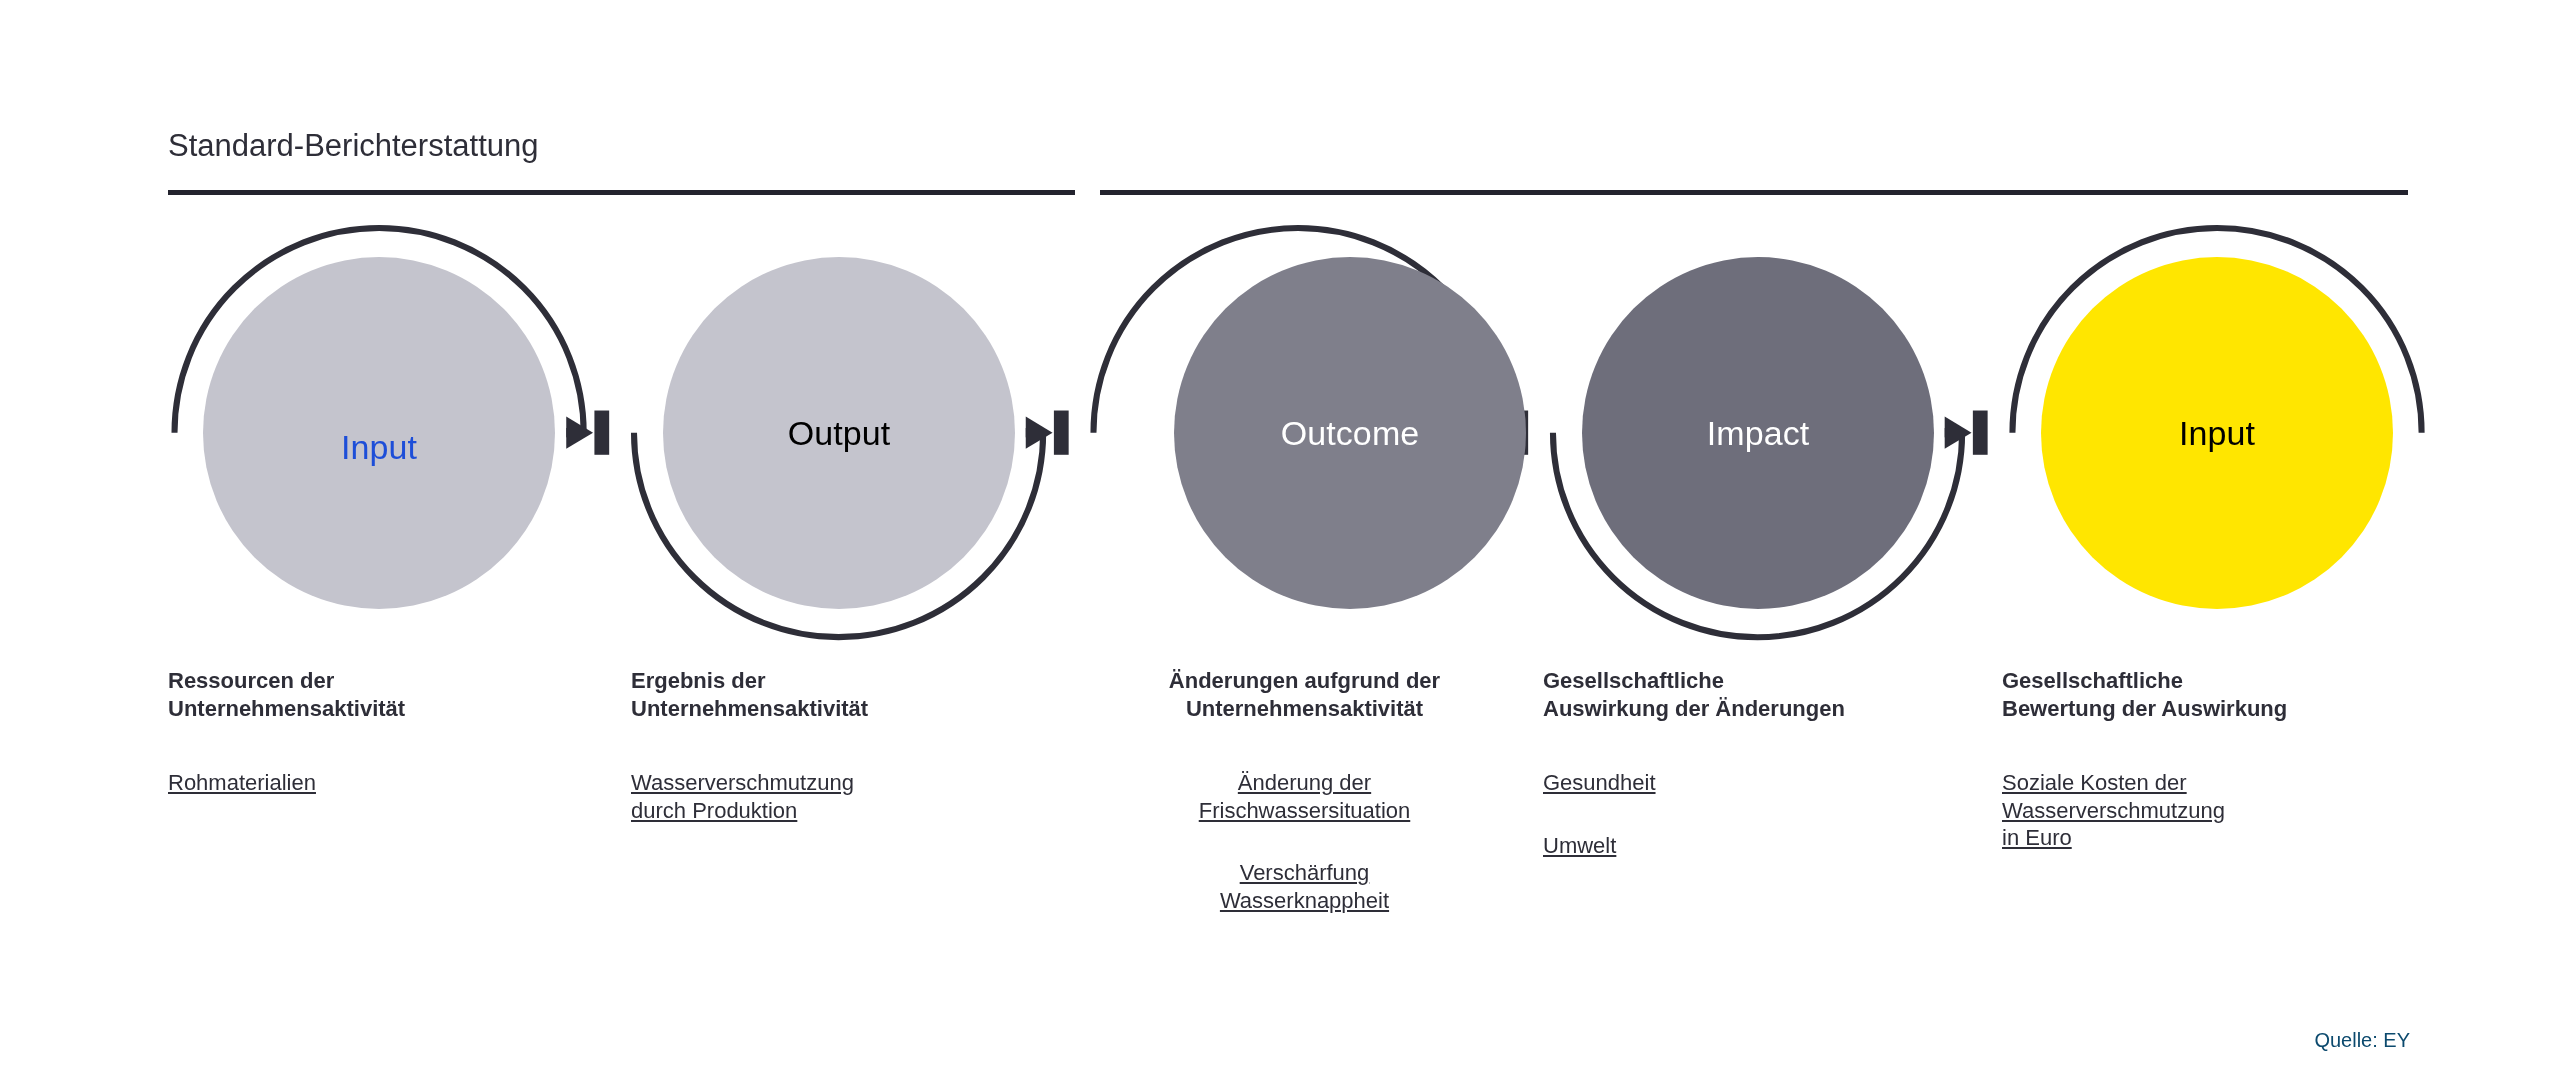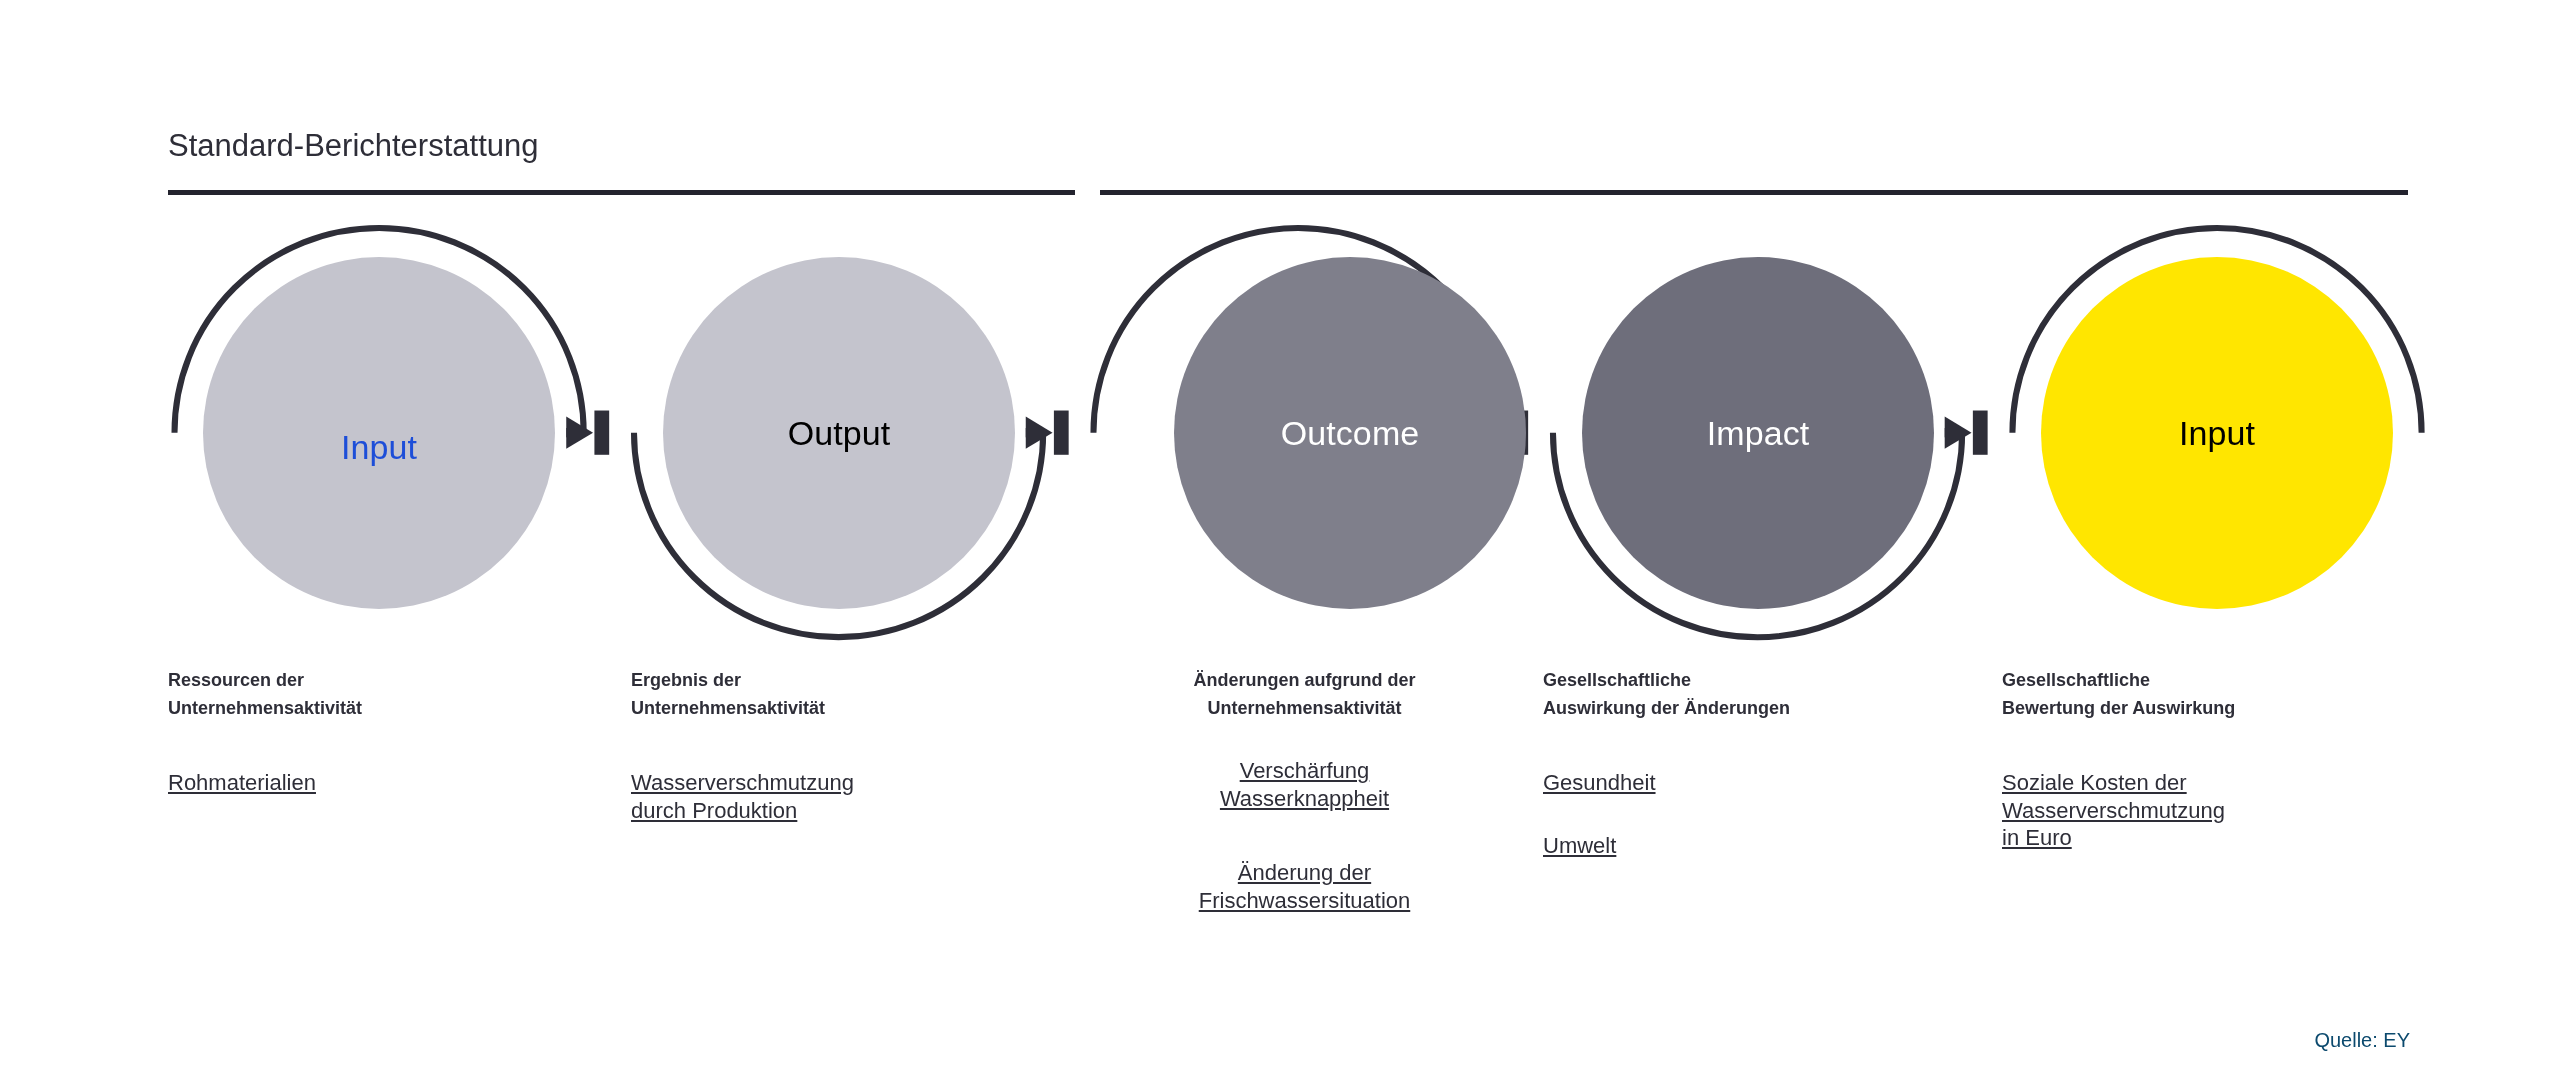--- a/index.html
+++ b/index.html
@@ -68,21 +68,21 @@
     letter-spacing: 0.1px;
     white-space: nowrap;
   }
 
   
   .caption-col {
     position: absolute;
     top: 667px;
   }
   .caption-title {
-    font-size: 18px;
+    font-size: 22px;
     line-height: 27.5px;
     font-weight: 700;
     color: #2e2e38;
     white-space: pre-line;
     margin: 0;
   }
   .caption-item {
     font-size: 22px;
     line-height: 27.5px;
     font-weight: 400;
@@ -177,24 +177,24 @@
 <div class="caption-col" id="cap-1" style="left:631px;width:429px;">
   <p class="caption-title">Ergebnis der
 Unternehmensaktivität</p>
   <p class="caption-item first">Wasserverschmutzung
 durch Produktion</p>
 </div>
 
 <div class="caption-col" id="cap-2" style="left:1090px;width:429px;text-align:center;">
   <p class="caption-title">Änderungen aufgrund der
 Unternehmensaktivität</p>
+  <p class="caption-item first">Änderung der
+Frischwassersituation</p>
   <p class="caption-item next">Verschärfung
 Wasserknappheit</p>
-  <p class="caption-item first">Änderung der
-Frischwassersituation</p>
 </div>
 
 <div class="caption-col" id="cap-3" style="left:1543px;width:436px;">
   <p class="caption-title">Gesellschaftliche
 Auswirkung der Änderungen</p>
   <p class="caption-item first">Gesundheit</p>
   <p class="caption-item next">Umwelt</p>
 </div>
 
 <div class="caption-col" id="cap-4" style="left:2002px;width:429px;">

